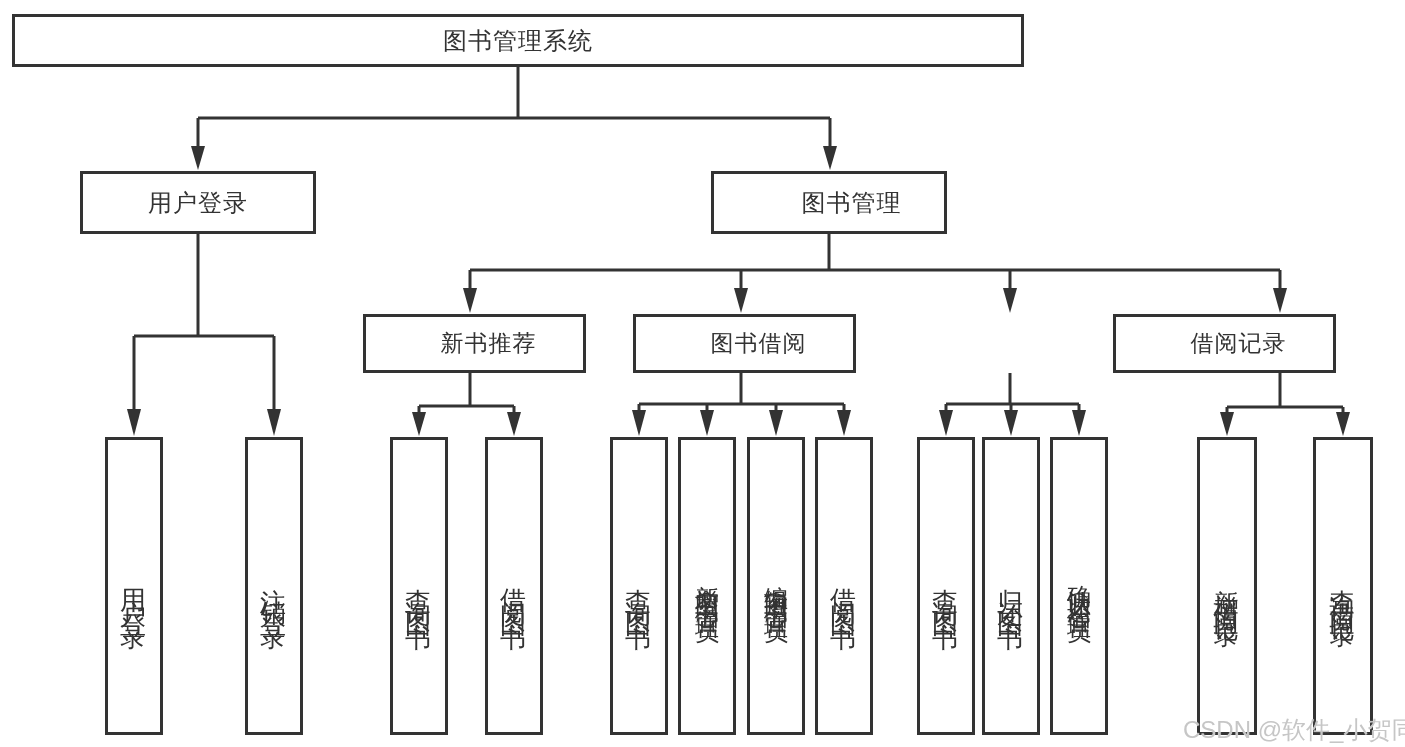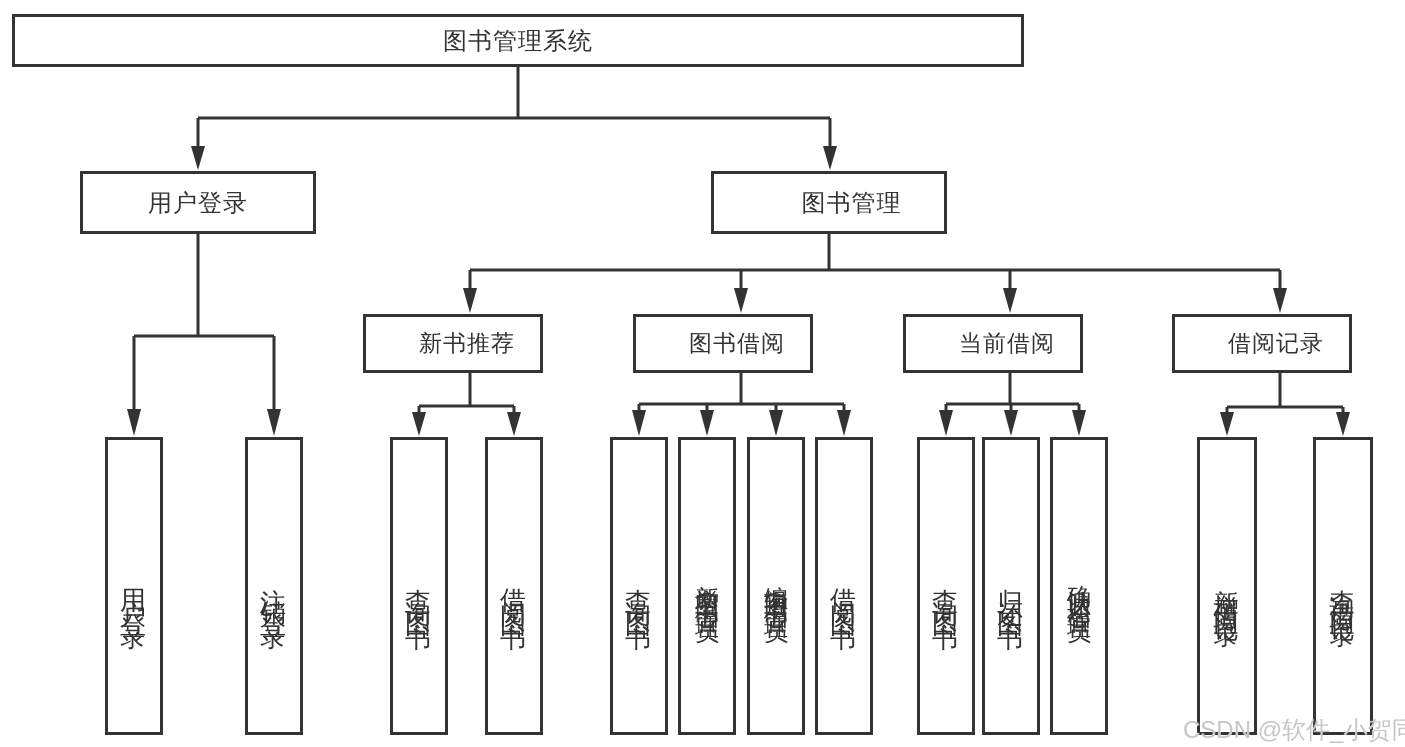--- a/index.html
+++ b/index.html
@@ -36,25 +36,25 @@
     width: 1012px; height: 53px;
     font-size: 24px;
     letter-spacing: 1px;
     text-align: right;
   }
 
   .l2 { top: 171px; width: 236px; height: 63px; font-size: 24px; letter-spacing: 1px; }
   .l2-user { left: 80px; }
   .l2-book { left: 711px; padding-left: 45px; }
 
-  .l3 { top: 314px; width: 180px; height: 59px; font-size: 23px; letter-spacing: 1px; padding-left: 28px; }
+  .l3 { top: 314px; width: 223px; height: 59px; font-size: 23px; letter-spacing: 1px; padding-left: 28px; }
   .l3-recommend { left: 363px; }
   .l3-borrow    { left: 633px; font-family: Liberation Mono, monospace; }
   .l3-current   { left: 903px; }
-  .l3-records   { left: 1172px; }
+  .l3-records   { left: 1113px; }
 
   .leaf {
     top: 437px;
     height: 298px;
     width: 58px;
   }
   .vtext {
     writing-mode: vertical-rl;
     text-orientation: mixed;
     color: #333333;
@@ -177,23 +177,20 @@
   <div class="node l2 l2-book">
     <span>图书管理</span>
   </div>
 
   <div class="node l3 l3-recommend">
     <span>新书推荐</span>
   </div>
   <div class="node l3 l3-borrow">
     <span>图书借阅</span>
   </div>
-  <div class="node l3 l3-current">
-    <span>当前借阅</span>
-  </div>
   <div class="node l3 l3-records">
     <span>借阅记录</span>
   </div>
 
   <div class="node leaf v-short leaf-a1">
     <span class="vtext">用户登录</span>
   </div>
   <div class="node leaf v-short leaf-a2">
     <span class="vtext">注销登录</span>
   </div>

